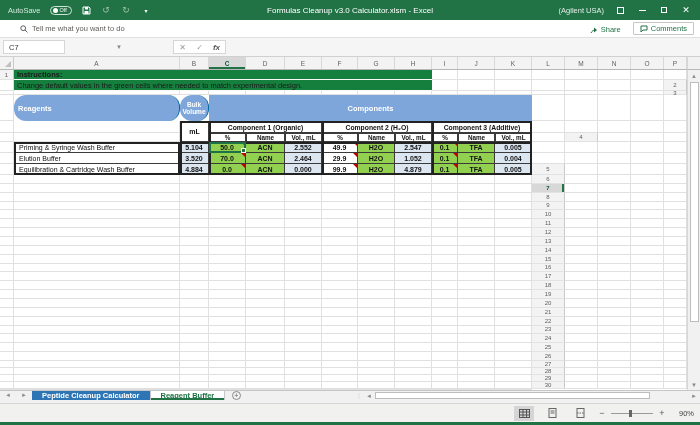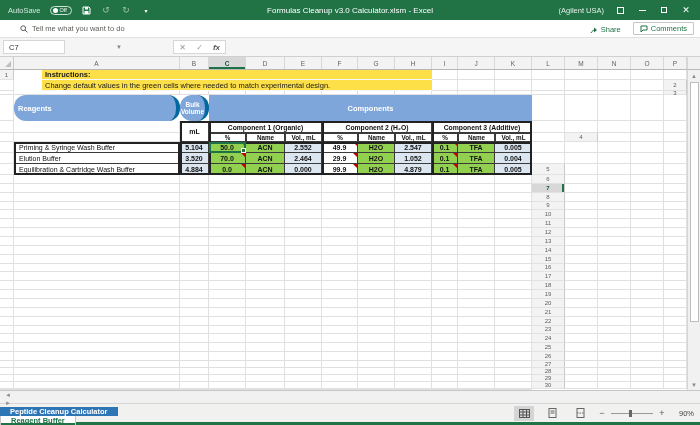--- a/index.html
+++ b/index.html
@@ -51,26 +51,26 @@
   .corner:after { content:""; position:absolute; right:2px; bottom:2px; border-left:6px solid transparent; border-bottom:6px solid #c0c0c0; }
 
   #cells { display:grid; width:687px; height:320px; overflow:hidden;
     grid-template-columns:14px 166px 29px 37px 39px 37px 36px 37px 37px 26px 37px 37px 33px 33px 33px 33px 1fr;
     grid-template-rows:10px 11px 4px 26px 12px 9px 11px 11px 11px repeat(21, 1fr); }
   #cells > div { position:relative; min-width:0; min-height:0; }
   .rn { background:#f3f3f3; border-right:1px solid #c9c9c9; border-bottom:1px solid #e2e2e2; font-size:6px; color:#616161; display:flex; align-items:center; justify-content:center; }
   .rn.sel { background:#d8d8d8; color:#0e5c33; font-weight:bold; box-shadow:inset -2px 0 0 #217346; }
   .gcell { border-right:1px solid #e0e0e0; border-bottom:1px solid #e0e0e0; background:#fff; }
 
-  .strip { background:#fde047; z-index:2; display:flex; align-items:center; padding-left:3px; font-size:7.5px; color:#1a1a1a; border-bottom:1px solid #f8f8f8;margin-left:28px; }
+  .strip { background:#15803d; z-index:2; display:flex; align-items:center; padding-left:3px; font-size:7.5px; color:#1a1a1a; border-bottom:1px solid #f8f8f8; }
   .strip.bold { font-weight:bold; }
 
   .bluecell { background:#7ea6da; color:#fff; font-weight:bold; z-index:2; display:flex; align-items:center; justify-content:center; text-align:center; }
   .bluecell.left { justify-content:flex-start; padding-left:4px; }
-  .bluecell.gapr { border-right:4px solid #0369a1;border-radius:12px; }
+  .bluecell.gapr { border-right:1px solid #0369a1;border-radius:12px; }
   .bulkhead { font-size:6.5px; line-height:1.15; width:100%; text-align:center; }
 
   .hcell { background:#fff; border:1px solid #3a3a3a; z-index:2; display:flex; align-items:center; justify-content:center; font-weight:bold; color:#111; }
   .grp { font-size:6.8px; }
   .sub { font-size:6.3px; }
   .mlcell { font-size:7px; }
 
   .tcell { z-index:2; display:flex; align-items:center; justify-content:center; font-size:7px; font-weight:bold; color:#111; border-right:1px solid #3a3a3a; border-bottom:1px solid #3a3a3a; }
   .tcell.ca { justify-content:flex-start; padding-left:4px; font-weight:normal; font-size:7px; background:#fff; border-left:1px solid #3a3a3a; }
   .tcell.cb { background:#dce6f1; }
@@ -88,21 +88,21 @@
   .active-cell { z-index:4; border:2px solid #1e7145; pointer-events:none; }
   .active-cell:after { content:""; position:absolute; right:-2px; bottom:-2px; width:3px; height:3px; background:#1e7145; border:1px solid #fff; }
 
   .vscroll { position:absolute; top:13px; right:0; width:13px; height:320px; background:#f1f1f1; border-left:1px solid #d6d6d6; display:flex; flex-direction:column; align-items:center; }
   .vs-arrow { height:11px; display:flex; align-items:center; justify-content:center; color:#8a8a8a; font-size:6px; width:100%; }
   .vs-thumb { width:9px; flex:0 0 240px; background:#ffffff; border:1px solid #bdbdbd; margin:1px 0; }
   .vs-spacer { flex:1; }
   .corner-box { position:absolute; top:0; right:0; width:13px; height:13px; background:#f1f1f1; border-left:1px solid #d6d6d6; border-bottom:1px solid #b7b7b7; }
 
   
-  .tabbar { height:13px; background:#f1f1f1; border-top:1px solid #c6c6c6; display:flex; align-items:flex-start;flex-direction:column; }
+  .tabbar { height:13px; background:#f1f1f1; border-top:1px solid #c6c6c6; display:flex; align-items:flex-start; }
   .tnav { width:16px; display:flex; align-items:center; justify-content:center; color:#8a8a8a; font-size:7px; }
   .stab { display:flex; align-items:center; padding:0 10px; font-size:7.5px; }
   .stab.colored { background:#2e75b6; color:#fff; font-weight:bold; }
   .stab.active { background:#fff; color:#1e7145; font-weight:bold; box-shadow:inset 0 -2px 0 #217346; border-left:1px solid #c6c6c6; border-right:1px solid #c6c6c6; }
   .addsheet { width:22px; display:flex; align-items:center; justify-content:center; }
   .addsheet span { width:9px; height:9px; border:1px solid #8a8a8a; border-radius:50%; color:#666; font-size:7px; line-height:7px; text-align:center; }
   .hscroll { margin-left:auto; display:flex; align-items:center; width:345px; }
   .hs-dots { color:#b0b0b0; font-size:6px; width:8px; text-align:center; }
   .hs-arrow { width:12px; text-align:center; color:#8a8a8a; font-size:7px; }
   .hs-track { flex:1; height:9px; background:#f1f1f1; display:flex; align-items:center; }

